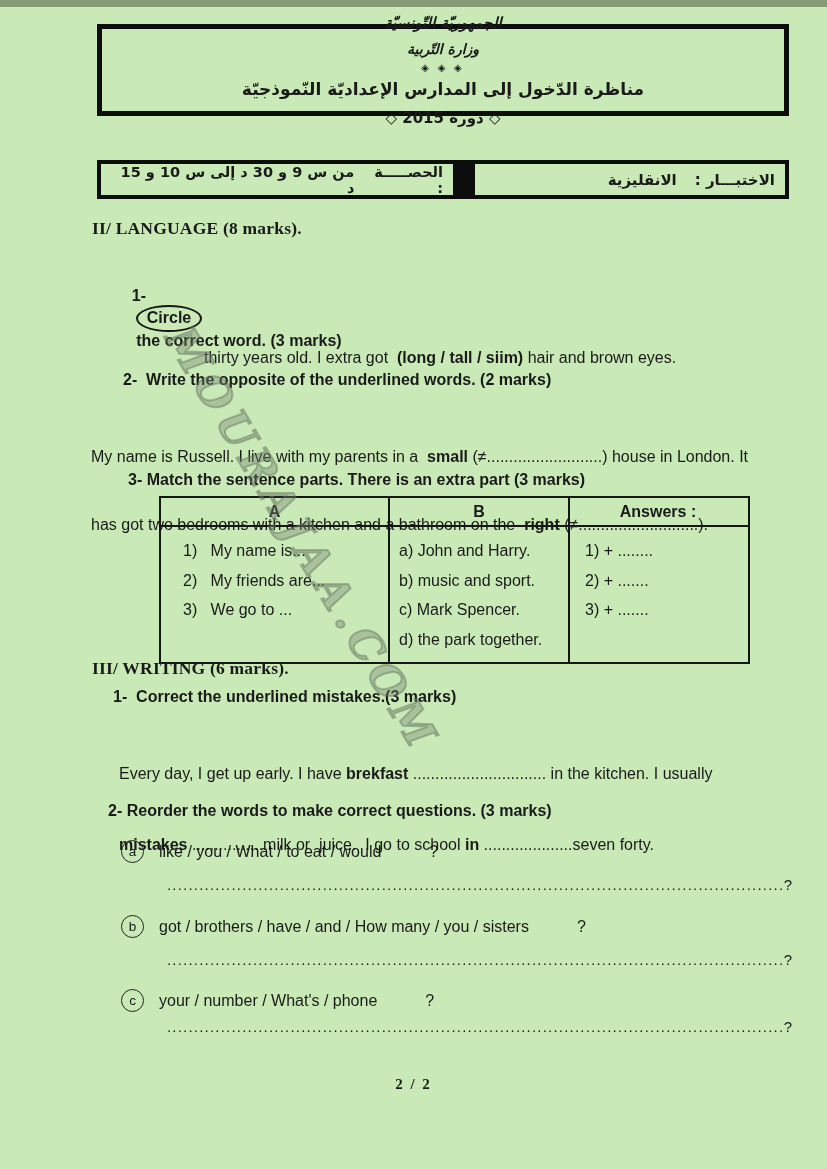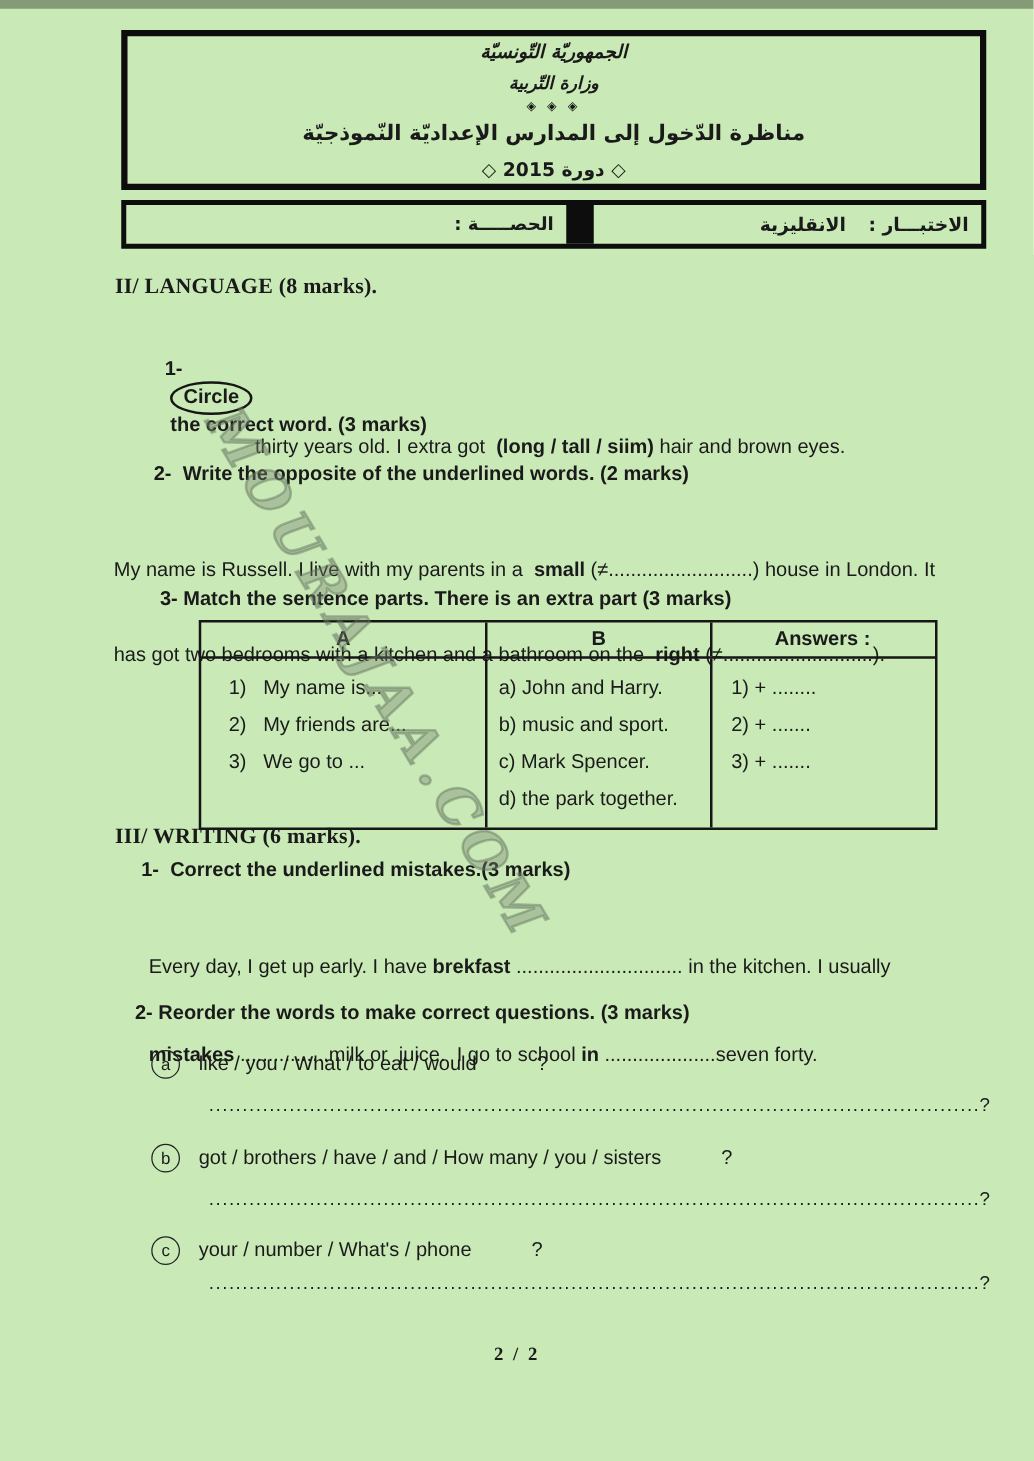--- a/index.html
+++ b/index.html
@@ -6,21 +6,21 @@
   .page{
     position:relative; width:827px; height:1169px;
     background:#c9e9b7;
     font-family:"Liberation Sans",sans-serif;
     color:#1a1a1a; overflow:hidden;
   }
   .scan-top2{position:absolute;top:0;left:0;width:827px;height:7px;background:#4d5a42;opacity:.55;}
 
   
   .hdr-box{
-    position:absolute; left:97px; top:24px; width:692px; height:128px;
+    position:absolute; left:97px; top:24px; width:692px; height:92px;
     border:5px solid #0d0d0d; box-sizing:border-box;
     display:flex; flex-direction:column; align-items:center; justify-content:center;
     text-align:center;
   }
   .arabic{font-family:"DejaVu Sans",sans-serif; direction:rtl;}
   .h-republic{font-size:15px; font-weight:bold; font-style:italic; line-height:20px;}
   .h-ministry{font-size:14px; font-weight:bold; font-style:italic; line-height:19px; margin-top:7px;}
   .h-orn{font-size:10px; line-height:13px; letter-spacing:3px; margin-top:2px; color:#141414;}
   .h-title{font-size:17px; font-weight:bold; line-height:24px; margin-top:3px;}
   .h-session{font-size:15px; font-weight:bold; line-height:20px; margin-top:7px;}
@@ -141,20 +141,21 @@
     <div class="h-republic arabic">الجمهوريّة التّونسيّة</div>
     <div class="h-ministry arabic">وزارة التّربية</div>
     <div class="h-orn">◈ ◈ ◈</div>
     <div class="h-title arabic">مناظرة الدّخول إلى المدارس الإعداديّة النّموذجيّة</div>
     <div class="h-session arabic">◇  دورة 2015  ◇</div>
   </div>
 
   <div class="hdr-row2">
     <div class="hdr-cell cell-time arabic">
       <span class="hdr-lbl">الحصـــــة :</span>
+      <span class="hdr-val">من س 9 و 30 د إلى س 10 و 15 د</span>
     </div>
     <div class="cell-vdiv"></div>
     <div class="hdr-cell cell-subject arabic">
       <span class="hdr-lbl">الاختبـــار :</span>
       <span class="hdr-val">الانقليزية</span>
     </div>
   </div>
 
   <div class="sec-title pos-lang">II/ LANGUAGE (8 marks).</div>
 

